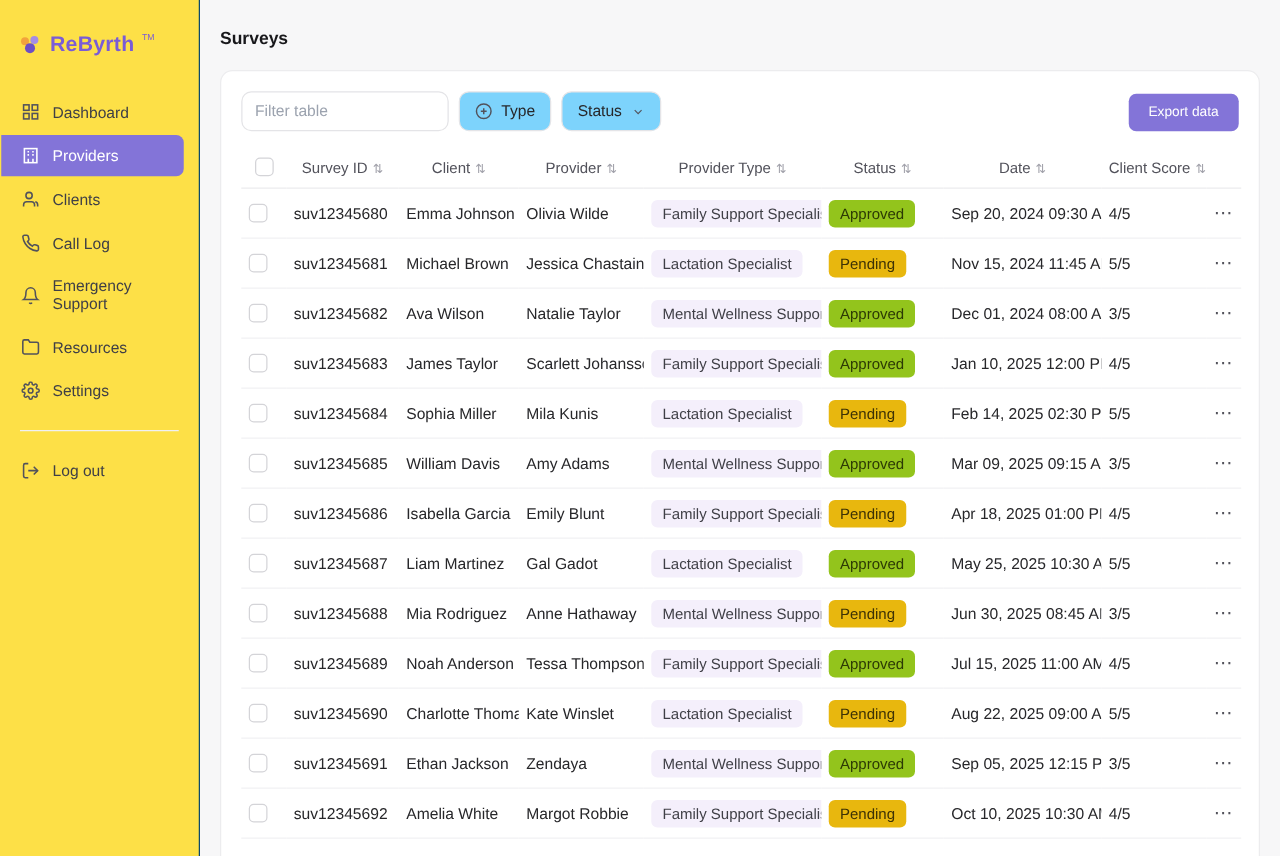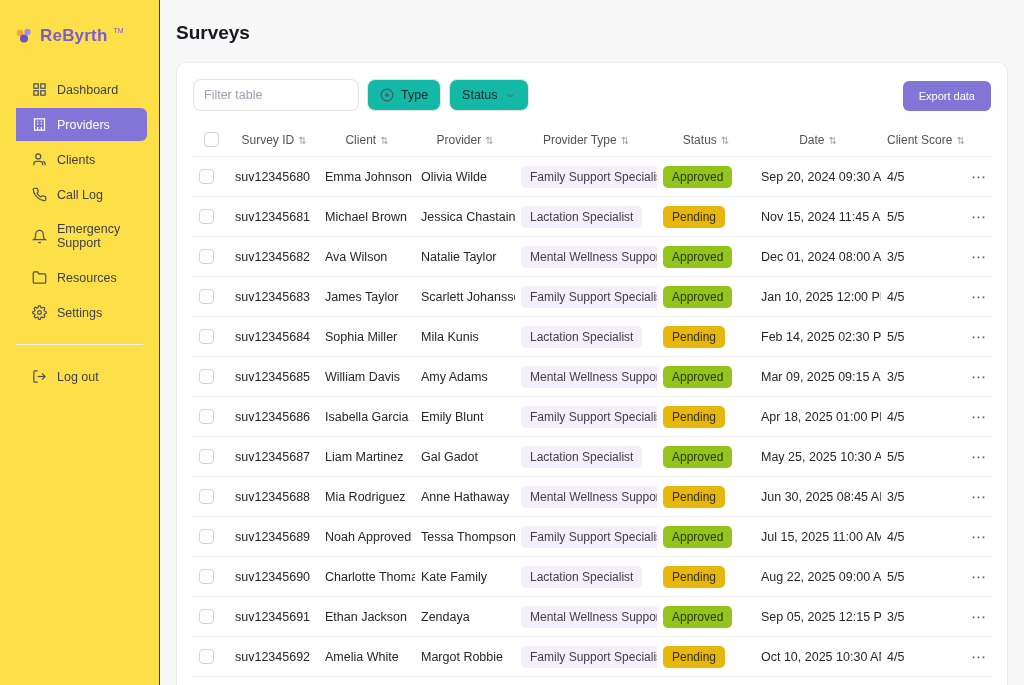--- a/index.html
+++ b/index.html
@@ -7,38 +7,38 @@
   body { font-family:"Liberation Sans", sans-serif; background:#f7f7f8; color:#27272a; }
   .app { display:flex; width:1024px; height:685px; }
 
   
   .sidebar { width:160px; min-width:160px; background:#fde047; border-right:1px solid #0c4a6e;
              display:flex; flex-direction:column; padding:20px 0 20px; }
   .logo { display:flex; align-items:flex-start; gap:6px; padding:6px 14px 26px; }
   .logo-text { font-weight:bold; color:#7a5cd6; font-size:17px; letter-spacing:.2px; }
   .logo-tm { font-size:7px; color:#7a5cd6; margin-top:1px; }
   .nav-item { display:flex; align-items:center; gap:10px; padding:9px 16px; font-size:12.5px;
-              color:#3f3f46; cursor:pointer; margin:1px 16px; }
+              color:#3f3f46; cursor:pointer; margin:1px 1px; }
   .nav-item svg { stroke:#52525b; flex:none; }
   .nav-item.active { background:#8374d8; color:#fff; border-radius:0 6px 6px 0; margin-right:12px; }
   .nav-item.active svg { stroke:#fff; }
   .nav-sep { height:1px; background:#f0f0f2; margin:14px 16px; }
 
   
   .main { flex:1; padding:16px 16px 0 16px; overflow:hidden; }
-  .page-title { font-size:19px; font-weight:bold; color:#18181b; margin:6px 0 18px; }
+  .page-title { font-size:14px; font-weight:bold; color:#18181b; margin:6px 0 18px; }
   .card { background:#fff; border:1px solid #ececee; border-radius:10px; padding:16px 16px 0; }
 
   .toolbar { display:flex; align-items:flex-end; gap:8px; margin-bottom:12px; }
   .filter-input { width:166px; height:32px; border:1px solid #e4e4e7; border-radius:8px;
                   padding:0 10px; font-size:12.5px; color:#27272a; outline:none;
                   font-family:"Liberation Sans", sans-serif; }
   .filter-input::placeholder { color:#9ca3af; }
   .btn { display:inline-flex; align-items:center; gap:7px; height:32px; padding:0 12px;
-         border:1px solid #e4e4e7; border-radius:8px; background:#14b8a6; font-size:12.5px;
+         border:1px solid #e4e4e7; border-radius:8px; background:#7dd3fc; font-size:12.5px;
          color:#27272a; cursor:pointer; font-family:"Liberation Sans", sans-serif; }
   .btn svg { stroke:#52525b; }
   .export-btn { margin-left:auto; background:#8374d8; color:#fff; border:none; height:30px;
                 padding:0 16px; border-radius:6px; font-size:11px; cursor:pointer;
                 font-family:"Liberation Sans", sans-serif; }
 
   table { width:100%; border-collapse:collapse; table-layout:fixed; }
   th { font-size:12px; color:#52525b; font-weight:normal; text-align:center; padding:9px 6px;
        border-bottom:1px solid #ececee; white-space:nowrap; }
   td { font-size:12.5px; color:#27272a; padding:0 6px; height:40px;
@@ -292,34 +292,34 @@
     <td><span class="pill ptype">Mental Wellness Support</span></td>
     <td><span class="pill pending">Pending</span></td>
     <td>Jun 30, 2025 08:45 AM</td>
     <td>3/5</td>
     <td><button class="dots">⋯</button></td>
   </tr>
 
   <tr>
     <td><span class="checkbox"></span></td>
     <td>suv12345689</td>
-    <td>Noah Approved</td>
+    <td>Noah Anderson</td>
     <td>Tessa Thompson</td>
     <td><span class="pill ptype">Family Support Specialist</span></td>
     <td><span class="pill approved">Approved</span></td>
     <td>Jul 15, 2025 11:00 AM</td>
     <td>4/5</td>
     <td><button class="dots">⋯</button></td>
   </tr>
 
   <tr>
     <td><span class="checkbox"></span></td>
     <td>suv12345690</td>
     <td>Charlotte Thomas</td>
-    <td>Kate Family</td>
+    <td>Kate Winslet</td>
     <td><span class="pill ptype">Lactation Specialist</span></td>
     <td><span class="pill pending">Pending</span></td>
     <td>Aug 22, 2025 09:00 AM</td>
     <td>5/5</td>
     <td><button class="dots">⋯</button></td>
   </tr>
 
   <tr>
     <td><span class="checkbox"></span></td>
     <td>suv12345691</td>

